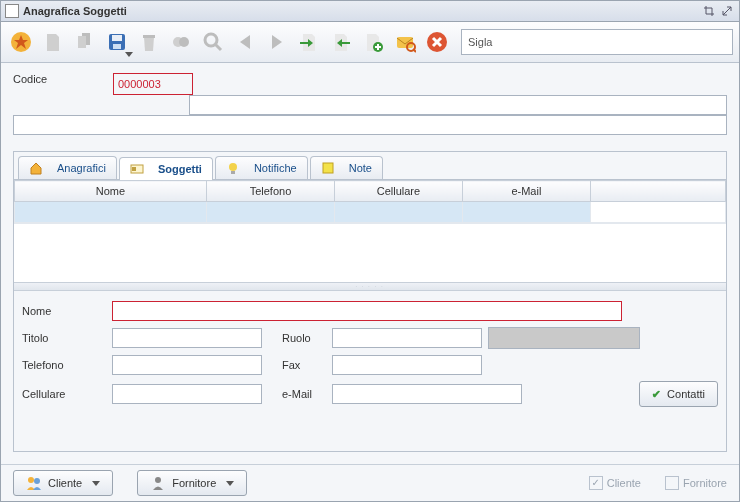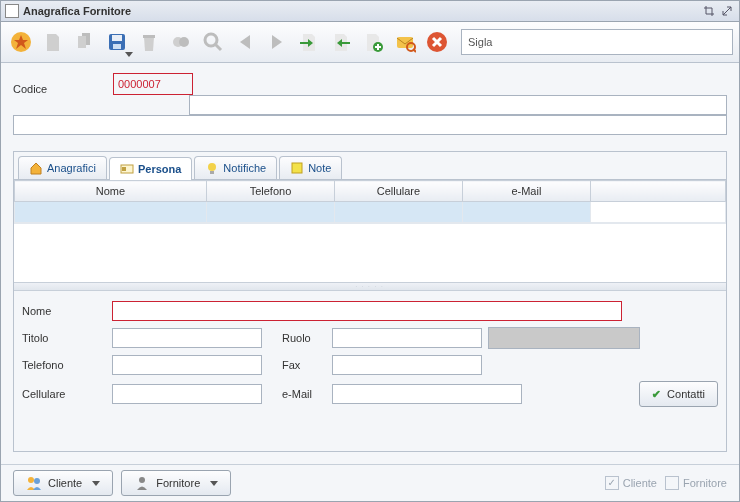--- a/index.html
+++ b/index.html
@@ -8,30 +8,30 @@
   .titlebar .t-icon{width:12px;height:12px;margin-right:4px;display:inline-block;border:1px solid #888;background:#fff}
   .title-text{flex:1}
   .win-btns{display:flex;gap:2px}
   .win-btn{width:16px;height:14px;display:flex;align-items:center;justify-content:center;color:#555;cursor:default}
   .toolbar{height:40px;background:linear-gradient(#fdfdfe,#e8ecf2);border-bottom:1px solid #b9c2ce;display:flex;align-items:center;padding:0 6px;gap:4px}
   .tbtn{width:28px;height:28px;border-radius:4px;display:flex;align-items:center;justify-content:center;position:relative}
   .tbtn svg{display:block}
   .tbtn .dd{position:absolute;right:-2px;bottom:-1px;border-left:4px solid transparent;border-right:4px solid transparent;border-top:5px solid #555}
   .status-field{flex:1;margin-left:6px;height:24px;border:1px solid #a9b3c0;background:#fff;display:flex;align-items:center;padding:0 6px;color:#555}
   .body{padding:10px 12px}
-  .row{display:flex;align-items:flex-end;margin-bottom:0}
+  .row{display:flex;align-items:flex-start;margin-bottom:0}
   .lbl{width:100px;color:#333}
   .field{height:20px;border:1px solid #a9b3c0;background:#fff;padding:0 4px;display:flex;align-items:center;box-sizing:border-box}
   .codice-box{width:70px;border:1px solid #c23;color:#c23;height:20px;display:flex;align-items:center;padding:0 4px;margin-right:6px}
   .name-box{flex:1;border:1px solid #c23;background:#fff39a;height:20px;display:flex;align-items:center;padding:0 4px;color:#333}
   .full{flex:1}
   .sigla-lbl{width:190px;text-align:left;padding-left:100px;box-sizing:border-box}
   .panel{margin:6px 12px 0 12px;border:1px solid #b9c2ce;background:#f4f6f9}
   .tabs{display:flex;gap:2px;padding:4px 4px 0 4px;background:#f4f6f9}
-  .tab{height:22px;display:flex;align-items:center;gap:4px;padding:0 10px;border:1px solid #b9c2ce;border-bottom:none;border-radius:4px 4px 0 0;background:linear-gradient(#fdfdfe,#e8ecf2);color:#1a4f8a;cursor:default}
+  .tab{height:22px;display:flex;align-items:center;gap:14px;padding:0 10px;border:1px solid #b9c2ce;border-bottom:none;border-radius:4px 4px 0 0;background:linear-gradient(#fdfdfe,#e8ecf2);color:#1a4f8a;cursor:default}
   .tab.active{background:#fff;font-weight:bold;position:relative;top:1px}
   .tab .ticon{width:14px;height:14px;display:inline-flex;align-items:center;justify-content:center}
   .grid-wrap{border-top:1px solid #b9c2ce;background:#fff}
   .grid{width:100%;border-collapse:collapse}
   .grid th{background:linear-gradient(#fdfdfe,#e8ecf2);border:1px solid #c7cfd9;height:18px;font-weight:normal;color:#333;text-align:center}
   .grid td{border:1px solid #e3e8ee;height:18px}
   .grid .sel td{background:#d6e7f5}
   .grid-empty{height:58px;background:#fff;border-top:1px solid #e3e8ee}
   .splitter{height:7px;background:linear-gradient(#eef1f6,#e1e6ed);border-top:1px solid #c7cfd9;border-bottom:1px solid #c7cfd9;text-align:center;color:#9aa4b0;font-size:4px;letter-spacing:2px;line-height:7px}
   .form{padding:10px 8px 8px 8px;background:#f4f6f9}
@@ -39,34 +39,34 @@
   .flbl{width:90px;color:#333}
   .gap{width:20px}
   .flbl2{width:50px;color:#333}
   .fld{height:20px;border:1px solid #a9b3c0;background:#fff;box-sizing:border-box}
   .nome-field{width:510px;border:1px solid #c23}
   .w150{width:150px}
   .w190{width:190px}
   .disabled-block{width:150px;height:20px;background:#c9c9c9;border:1px solid #a9b3c0;margin-left:6px}
   .btn{height:24px;border:1px solid #9aa4b0;border-radius:3px;background:linear-gradient(#fdfdfe,#e4e9f0);display:inline-flex;align-items:center;gap:6px;padding:0 12px;color:#333;cursor:default}
   .btn .dd2{border-left:4px solid transparent;border-right:4px solid transparent;border-top:5px solid #555;margin-left:4px}
-  .footer{position:absolute;left:0;right:0;bottom:0;height:36px;border-top:1px solid #c7cfd9;background:#f4f6f9;display:flex;align-items:center;padding:0 12px;gap:8px}
+  .footer{position:absolute;left:0;right:0;bottom:0;height:36px;border-top:1px solid #c7cfd9;background:#f4f6f9;display:flex;align-items:center;padding:0 12px;gap:24px}
   .footer .spacer{flex:1}
   .chk{display:inline-flex;align-items:center;gap:4px;color:#9aa4b0}
   .chk .box{width:12px;height:12px;border:1px solid #b9c2ce;background:#f4f6f9;display:inline-flex;align-items:center;justify-content:center;color:#9aa4b0;font-size:10px;line-height:10px}
   .tick{color:#3a9a3a;font-weight:bold}
   .cursor-line{width:1px;height:14px;background:#333;display:inline-block;margin-left:1px}
 </style>
 </head>
 <body>
 <div class="window">
 
   <div class="titlebar">
     <span class="t-icon"></span>
-    <span class="title-text">Anagrafica Fornitore</span>
+    <span class="title-text">Anagrafica Soggetti</span>
     <div class="win-btns">
       <span class="win-btn">
         <svg width="12" height="12">
             <path d="M3 1 L3 9 M1 3 L9 3 M9 11 L9 3 M11 9 L3 9" stroke="#556" stroke-width="1" fill="none"></path>
           </svg>
       </span>
       <span class="win-btn">
         <svg width="12" height="12">
             <path d="M2 10 L6 6 M2 6 L2 10 L6 10 M10 2 L6 6 M10 6 L10 2 L6 2" stroke="#556" stroke-width="1" fill="none"></path>
           </svg>
@@ -163,21 +163,21 @@
       </div>
     <div class="status-field">
         <span>Sigla</span>
       </div>
   </div>
 
   <div class="body">
     <div class="row">
       <div class="lbl">Codice</div>
       <div class="codice-box">
-          <span>0000007</span>
+          <span>0000003</span>
         </div>
     </div>
     <div class="row">
       <div class="lbl"></div>
       <div style="width:76px"></div>
       <div class="field full"></div>
     </div>
     <div class="row">
       <div class="field full"></div>
     </div>
@@ -193,21 +193,21 @@
           </span>
           <span>Anagrafici</span>
         </div>
       <div class="tab active">
           <span class="ticon">
             <svg width="14" height="14">
               <rect x="1" y="3" width="12" height="8" fill="#fdf5d0" stroke="#c0a040"></rect>
               <rect x="2" y="5" width="4" height="4" fill="#c0a040"></rect>
             </svg>
           </span>
-          <span>Persona</span>
+          <span>Soggetti</span>
         </div>
       <div class="tab">
           <span class="ticon">
             <svg width="14" height="14">
               <circle cx="7" cy="6" r="4" fill="#f3d24a"></circle>
               <rect x="5" y="10" width="4" height="3" fill="#aaa"></rect>
             </svg>
           </span>
           <span>Notifiche</span>
         </div>

